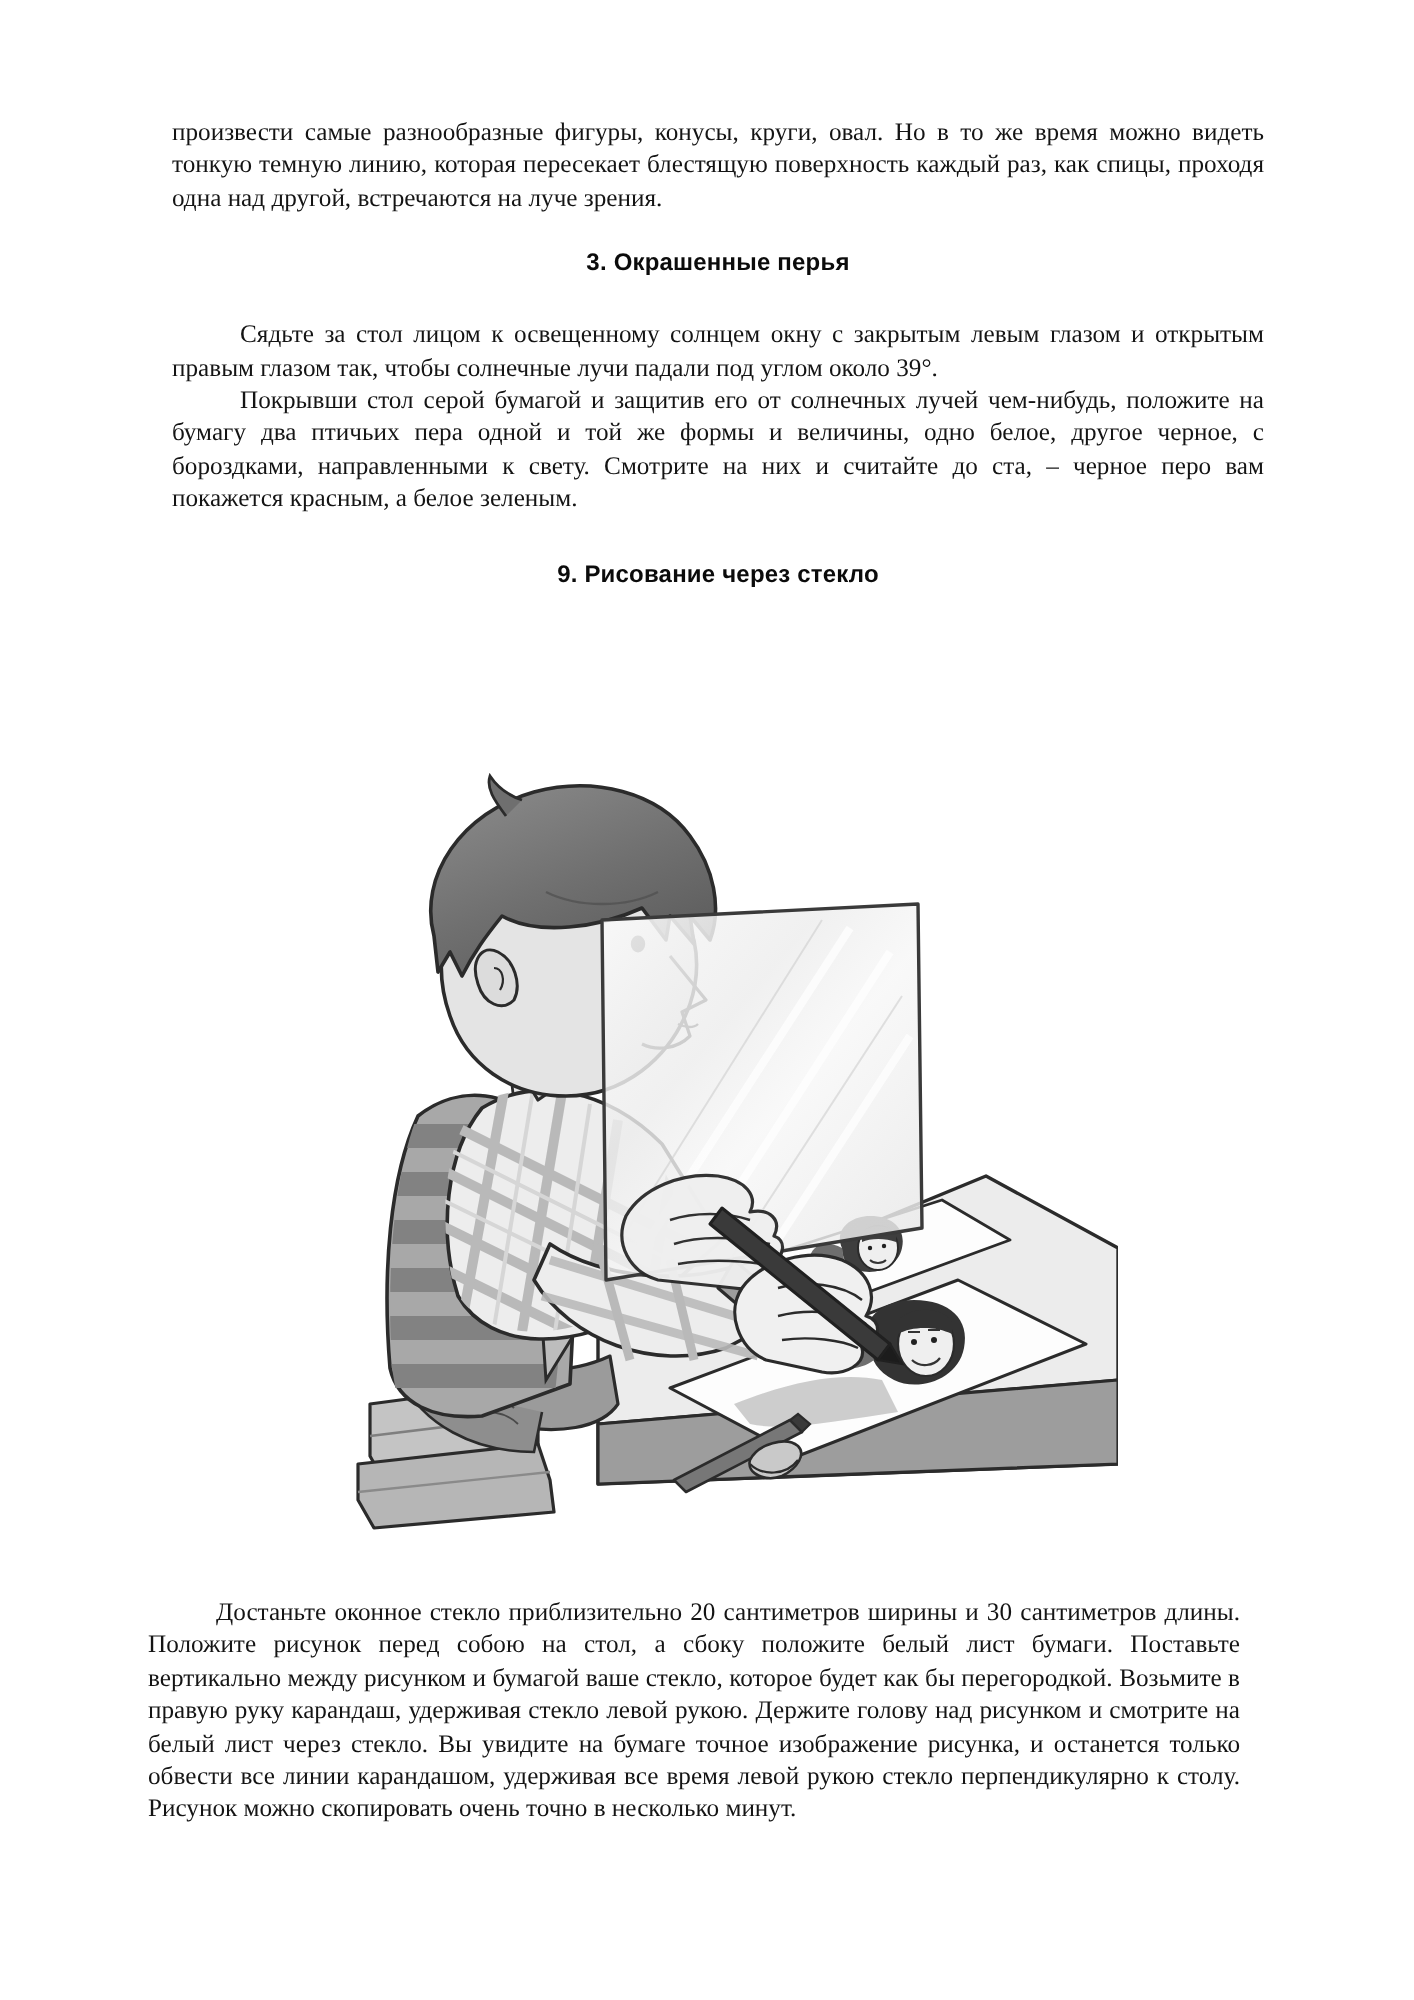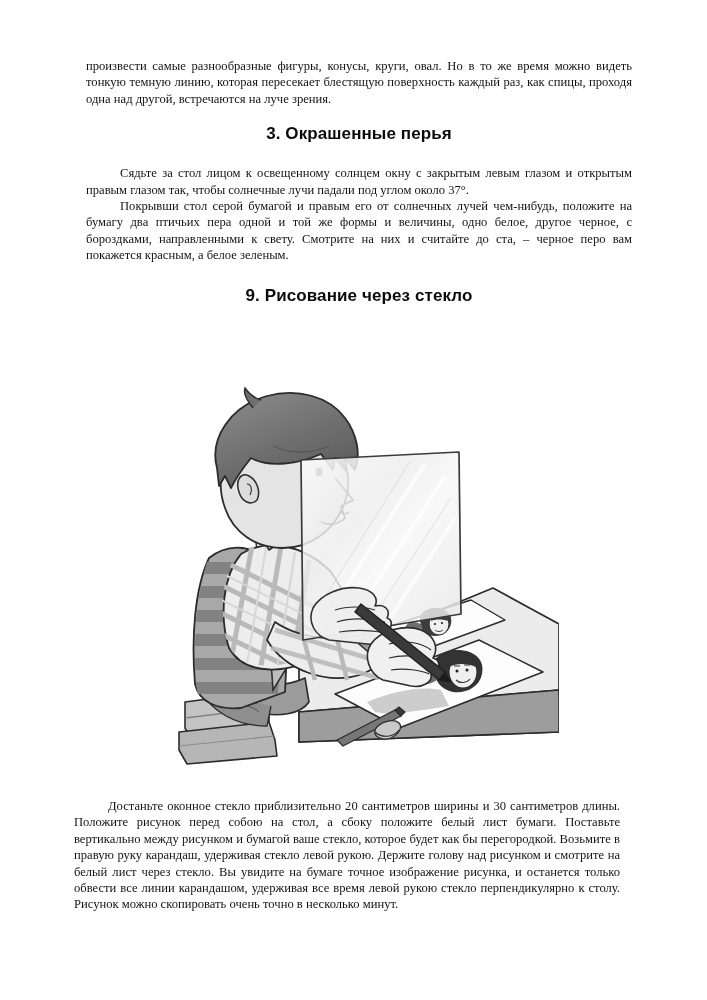--- a/index.html
+++ b/index.html
@@ -35,21 +35,21 @@
     text-justify: inter-word;
     margin: 0;
     hyphens: none;
     color: #141414;
   }
   p.indent {
     text-indent: 34px;
   }
   h2.section-heading {
     font-family: "Liberation Sans", sans-serif;
-    font-size: 17px;
+    font-size: 12px;
     font-weight: bold;
     text-align: center;
     margin: 0;
     color: #0b0b0b;
     letter-spacing: 0.1px;
   }
   .gap-after-para-1 { height: 17px; }
   .gap-after-h3 { height: 21px; }
   .gap-after-h4 { height: 21px; }
   .gap-before-h4 { height: 22px; }
@@ -75,23 +75,23 @@
   <div class="content">
 
     <p class="body-text">произвести самые разнообразные фигуры, конусы, круги, овал. Но в то же время можно видеть тонкую темную линию, которая пересекает блестящую поверхность каждый раз, как спицы, проходя одна над другой, встречаются на луче зрения.</p>
 
     <div class="gap-after-para-1"></div>
 
     <h2 class="section-heading">3. Окрашенные перья</h2>
 
     <div class="gap-after-h3"></div>
 
-    <p class="body-text indent">Сядьте за стол лицом к освещенному солнцем окну с закрытым левым глазом и открытым правым глазом так, чтобы солнечные лучи падали под углом около 37°.</p>
-
-    <p class="body-text indent">Покрывши стол серой бумагой и правым его от солнечных лучей чем-нибудь, положите на бумагу два птичьих пера одной и той же формы и величины, одно белое, другое черное, с бороздками, направленными к свету. Смотрите на них и считайте до ста, – черное перо вам покажется красным, а белое зеленым.</p>
+    <p class="body-text indent">Сядьте за стол лицом к освещенному солнцем окну с закрытым левым глазом и открытым правым глазом так, чтобы солнечные лучи падали под углом около 39°.</p>
+
+    <p class="body-text indent">Покрывши стол серой бумагой и защитив его от солнечных лучей чем-нибудь, положите на бумагу два птичьих пера одной и той же формы и величины, одно белое, другое черное, с бороздками, направленными к свету. Смотрите на них и считайте до ста, – черное перо вам покажется красным, а белое зеленым.</p>
 
     <div class="gap-before-h4"></div>
 
     <h2 class="section-heading">9. Рисование через стекло</h2>
 
     <div class="gap-after-h4"></div>
 
   </div>
 
   <div class="figure-wrap">

